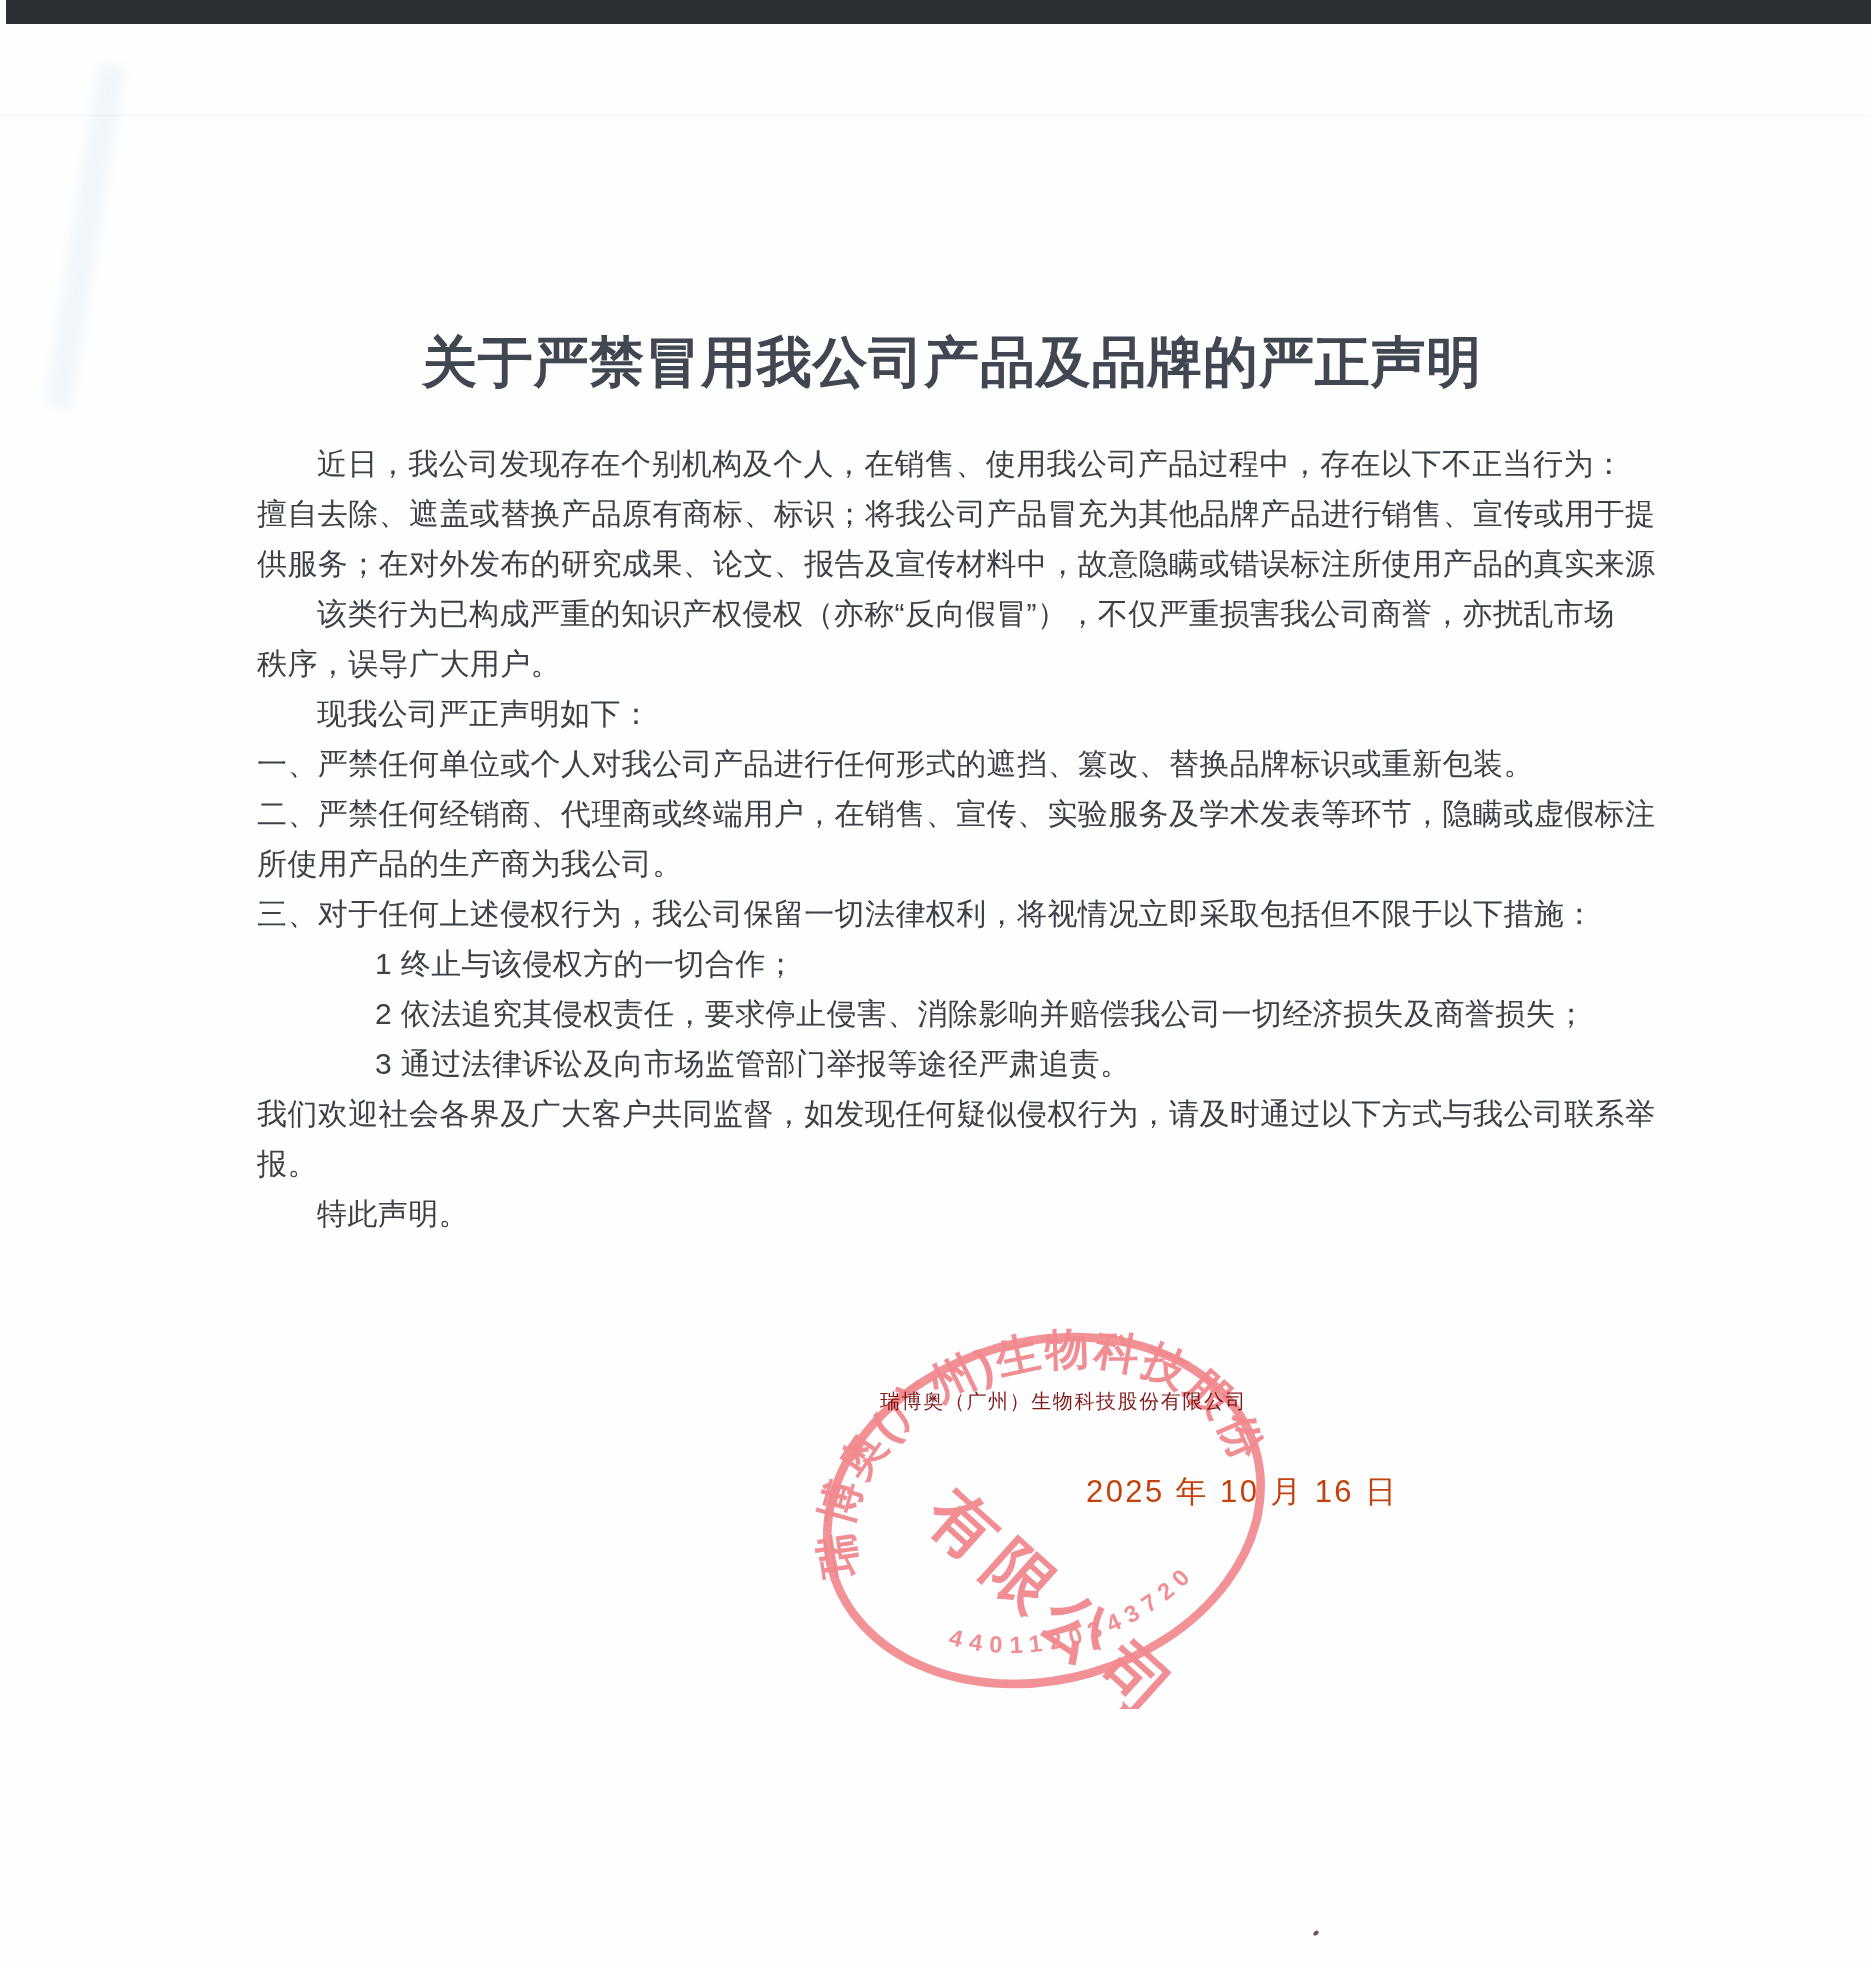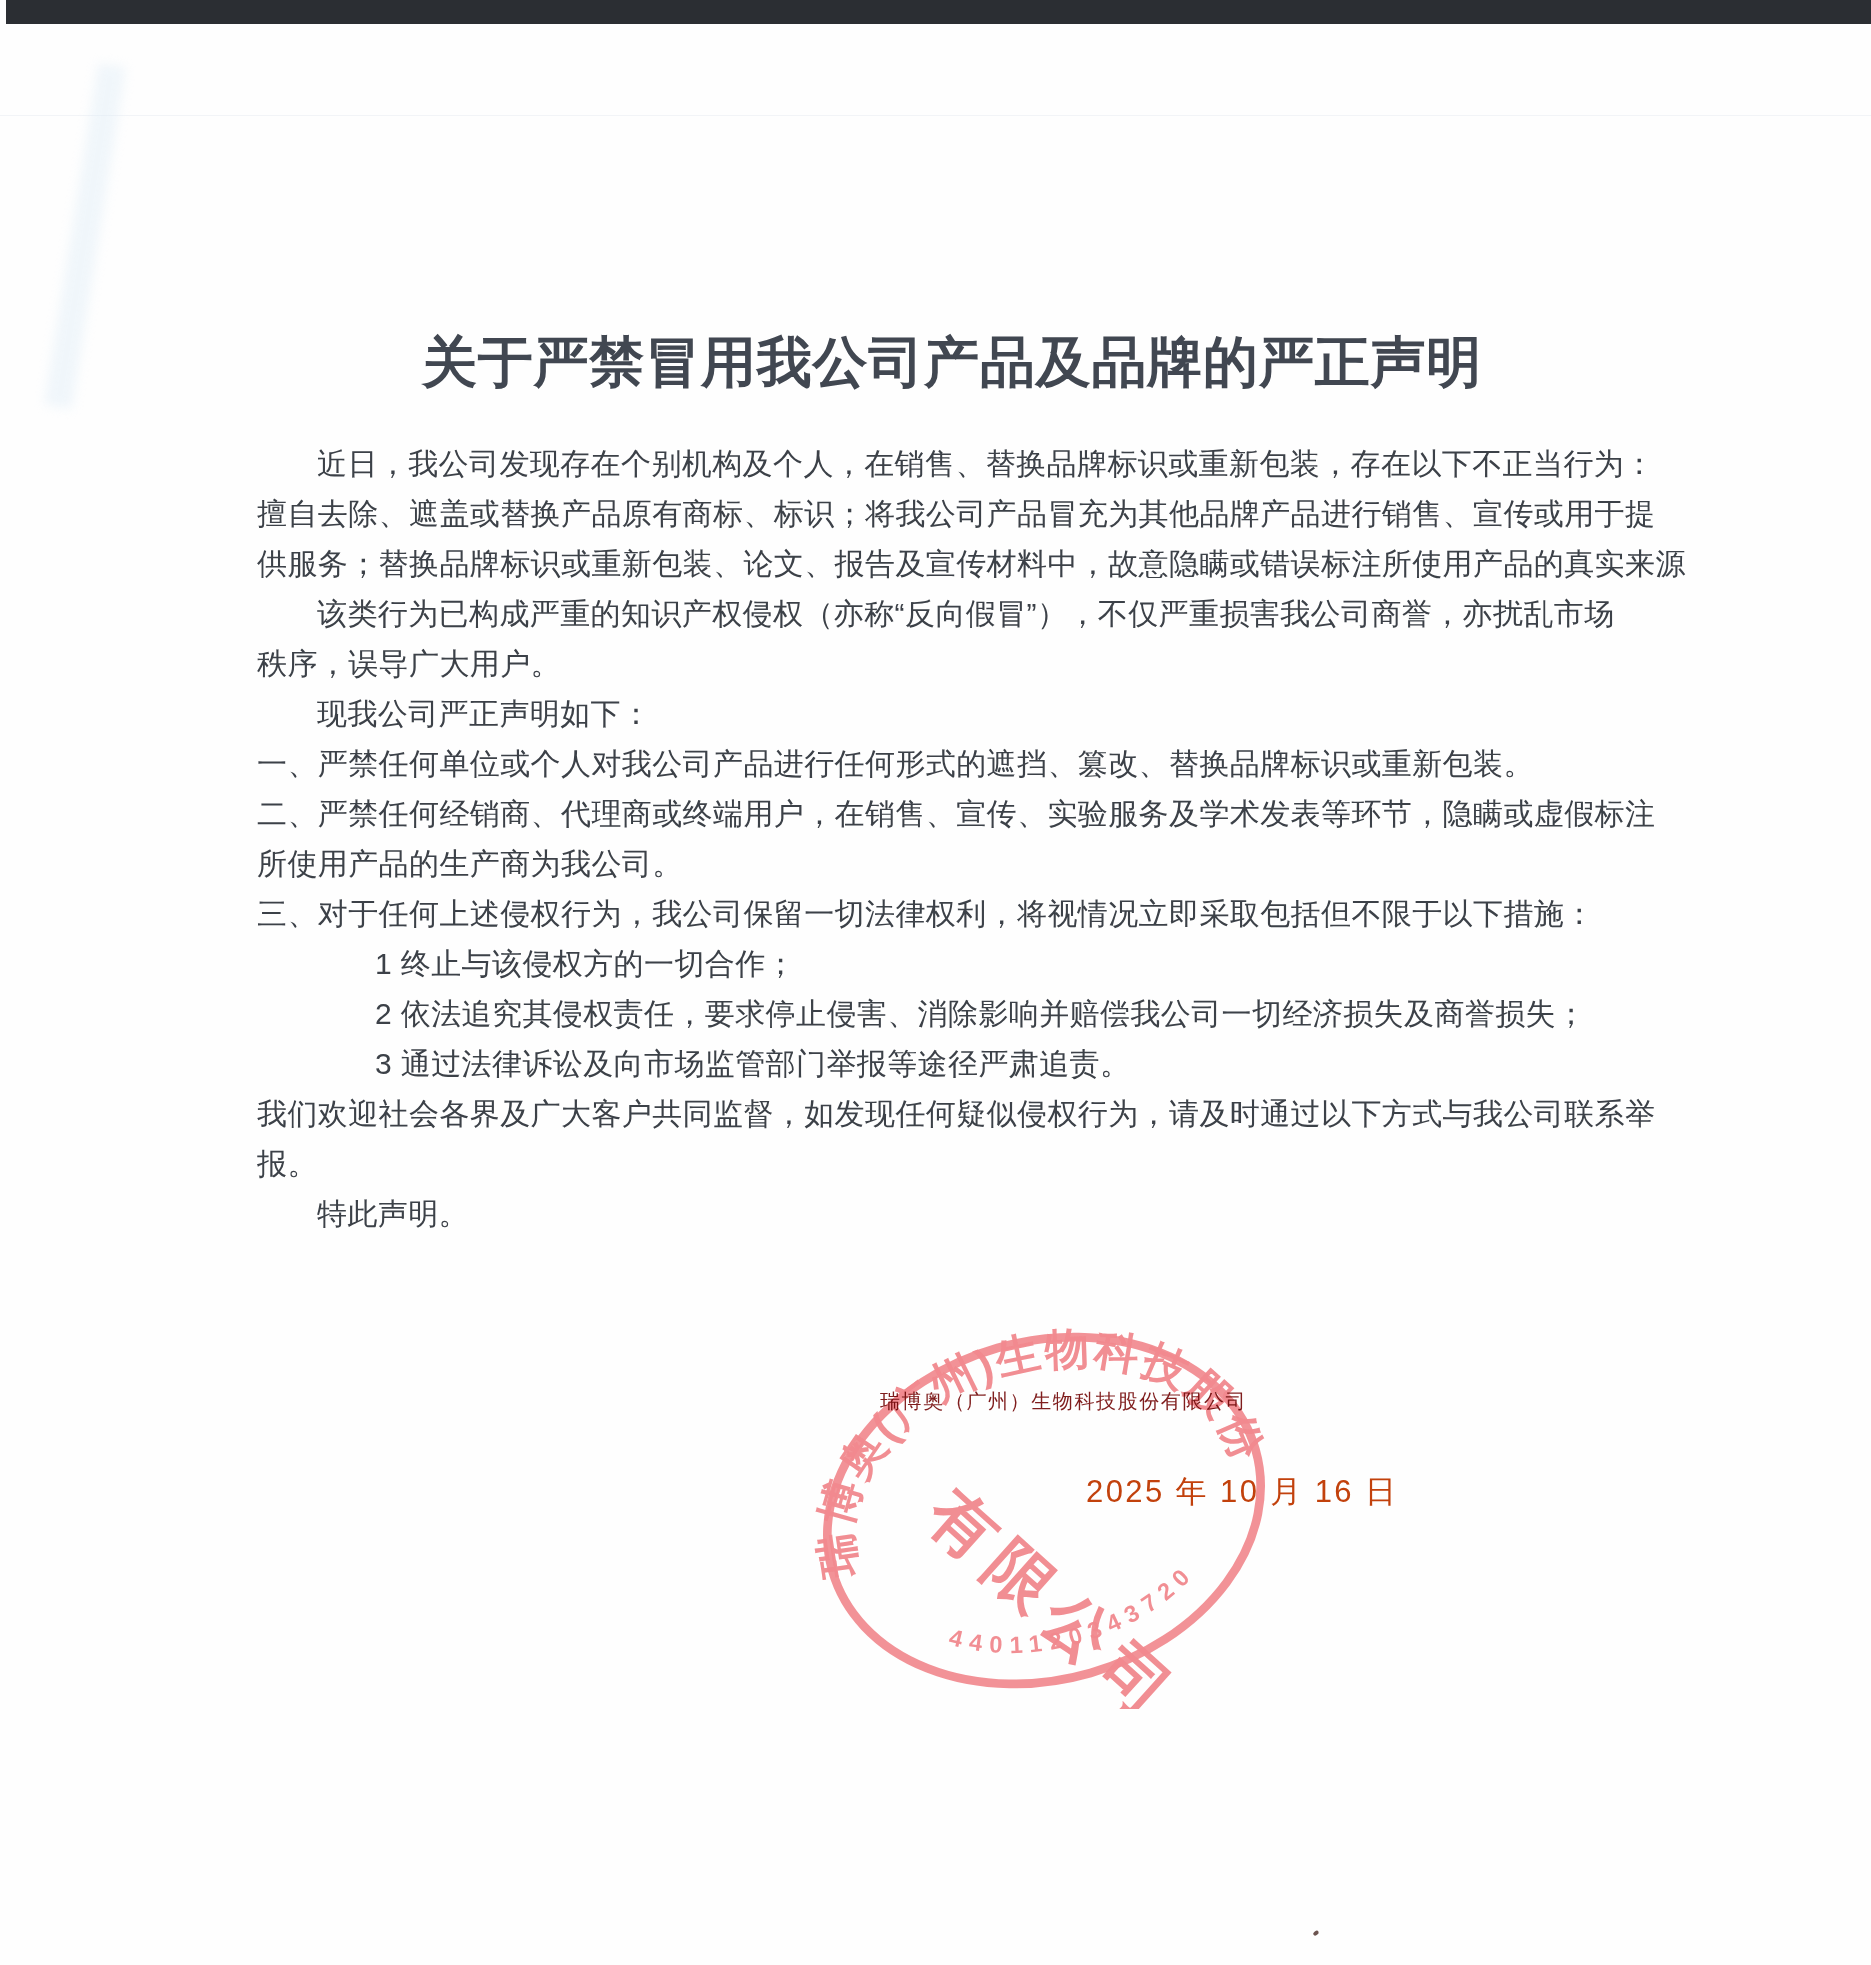--- a/index.html
+++ b/index.html
@@ -108,23 +108,23 @@
 <div class="page">
 
   <div class="scan-bar"></div>
   <div class="scan-line"></div>
   <div class="blue-streak"></div>
   <div class="speck"></div>
 
   <h1 class="doc-title">关于严禁冒用我公司产品及品牌的严正声明</h1>
 
   <div class="doc-body">
-    <div class="doc-line indent-2">近日，我公司发现存在个别机构及个人，在销售、替换品牌标识或重新包装，存在以下不正当行为：</div>
+    <div class="doc-line indent-2">近日，我公司发现存在个别机构及个人，在销售、使用我公司产品过程中，存在以下不正当行为：</div>
     <div class="doc-line">擅自去除、遮盖或替换产品原有商标、标识；将我公司产品冒充为其他品牌产品进行销售、宣传或用于提</div>
-    <div class="doc-line">供服务；替换品牌标识或重新包装、论文、报告及宣传材料中，故意隐瞒或错误标注所使用产品的真实来源</div>
+    <div class="doc-line">供服务；在对外发布的研究成果、论文、报告及宣传材料中，故意隐瞒或错误标注所使用产品的真实来源</div>
     <div class="doc-line indent-2">该类行为已构成严重的知识产权侵权（亦称“反向假冒”），不仅严重损害我公司商誉，亦扰乱市场</div>
     <div class="doc-line">秩序，误导广大用户。</div>
     <div class="doc-line indent-2">现我公司严正声明如下：</div>
     <div class="doc-line">一、严禁任何单位或个人对我公司产品进行任何形式的遮挡、篡改、替换品牌标识或重新包装。</div>
     <div class="doc-line">二、严禁任何经销商、代理商或终端用户，在销售、宣传、实验服务及学术发表等环节，隐瞒或虚假标注</div>
     <div class="doc-line">所使用产品的生产商为我公司。</div>
     <div class="doc-line">三、对于任何上述侵权行为，我公司保留一切法律权利，将视情况立即采取包括但不限于以下措施：</div>
     <div class="doc-line indent-4">1  终止与该侵权方的一切合作；</div>
     <div class="doc-line indent-4">2  依法追究其侵权责任，要求停止侵害、消除影响并赔偿我公司一切经济损失及商誉损失；</div>
     <div class="doc-line indent-4">3  通过法律诉讼及向市场监管部门举报等途径严肃追责。</div>

